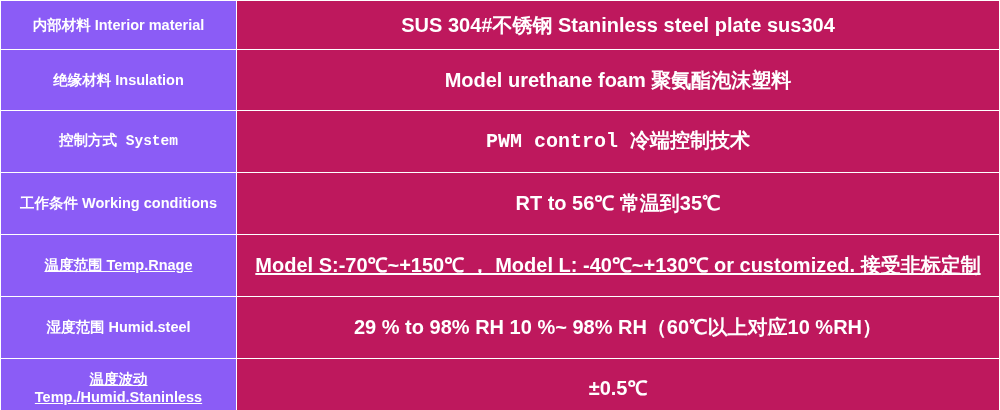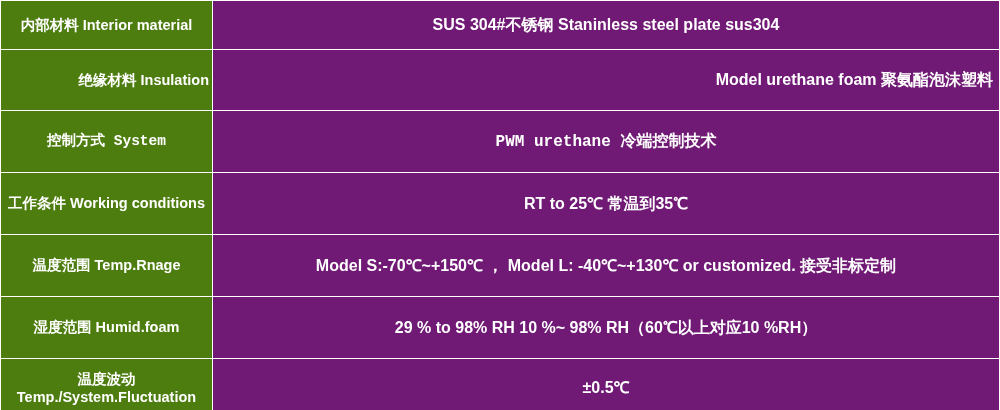--- a/index.html
+++ b/index.html
@@ -19,75 +19,76 @@
     table-layout: fixed;
   }
   table.spec-table td {
     border: 1px solid #ffffff;
     color: #ffffff;
     font-weight: bold;
     vertical-align: middle;
   }
   td.label-cell {
     width: 205px;
-    background: #4d7c0f;
+    background: #8b5cf6;
     text-align: center;
     font-size: 14.5px;
     line-height: 1.25;
-    padding: 4px 3px;
+    padding: 4px 15px;
   }
   td.value-cell {
-    background: #701a75;
+    background: #be185d;
     text-align: center;
-    font-size: 16px;
+    font-size: 20px;
     line-height: 1.25;
     padding: 4px 6px;
   }
   tr.row-0 td { height: 40px; }
-  tr.row-1 td { height: 52px; text-align: right; }
+  tr.row-1 td { height: 52px; }
   tr.row-2 td { height: 53px; font-family: Liberation Mono, monospace; }
   tr.row-3 td { height: 53px; margin-top: 28px; }
-  tr.row-4 td { height: 53px; }
+  tr.row-4 td { height: 53px; text-decoration: underline; }
   tr.row-5 td { height: 53px; }
   tr.row-6 td { height: 50px; }
   .two-line {
     display: block;
+    text-decoration: underline;
   }
 </style>
 </head>
 <body>
 
 <table class="spec-table">
   <tbody>
     <tr class="row-0">
       <td class="label-cell">内部材料 Interior material</td>
       <td class="value-cell">SUS 304#不锈钢 Staninless steel plate sus304</td>
     </tr>
     <tr class="row-1">
       <td class="label-cell">绝缘材料 Insulation</td>
       <td class="value-cell">Model urethane foam 聚氨酯泡沫塑料</td>
     </tr>
     <tr class="row-2">
       <td class="label-cell">控制方式 System</td>
-      <td class="value-cell">PWM urethane 冷端控制技术</td>
+      <td class="value-cell">PWM control 冷端控制技术</td>
     </tr>
     <tr class="row-3">
       <td class="label-cell">工作条件 Working conditions</td>
-      <td class="value-cell">RT to 25℃ 常温到35℃</td>
+      <td class="value-cell">RT to 56℃ 常温到35℃</td>
     </tr>
     <tr class="row-4">
       <td class="label-cell">温度范围 Temp.Rnage</td>
       <td class="value-cell">Model S:-70℃~+150℃ ， Model L: -40℃~+130℃ or customized. 接受非标定制</td>
     </tr>
     <tr class="row-5">
-      <td class="label-cell">湿度范围 Humid.foam</td>
+      <td class="label-cell">湿度范围 Humid.steel</td>
       <td class="value-cell">29 % to 98% RH 10 %~ 98% RH（60℃以上对应10 %RH）</td>
     </tr>
     <tr class="row-6">
       <td class="label-cell">
         <span class="two-line">温度波动</span>
-        <span class="two-line">Temp./System.Fluctuation</span>
+        <span class="two-line">Temp./Humid.Staninless</span>
       </td>
       <td class="value-cell">±0.5℃</td>
     </tr>
 
   </tbody>
 </table>
 
 </body></html>

